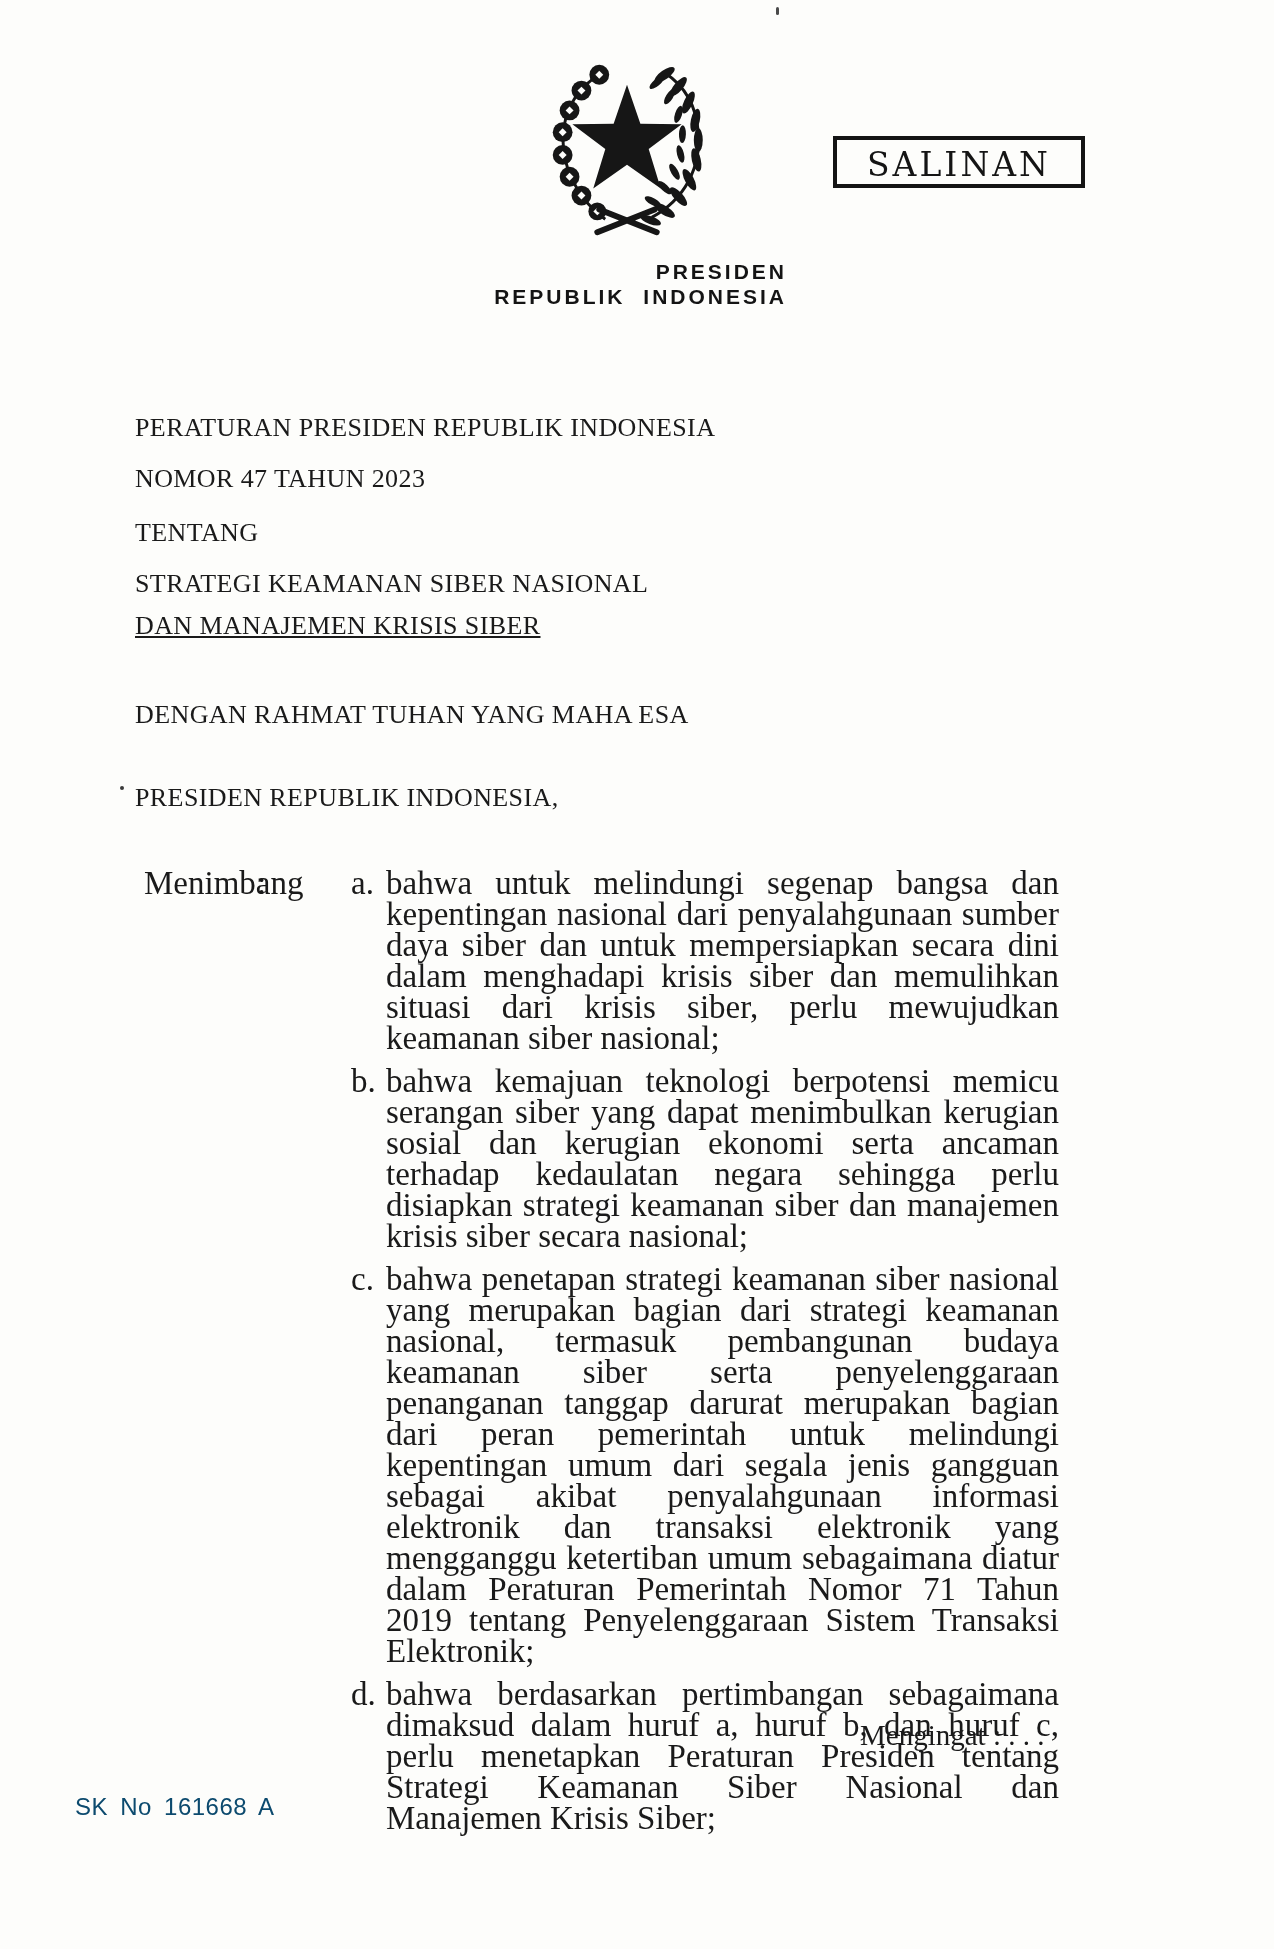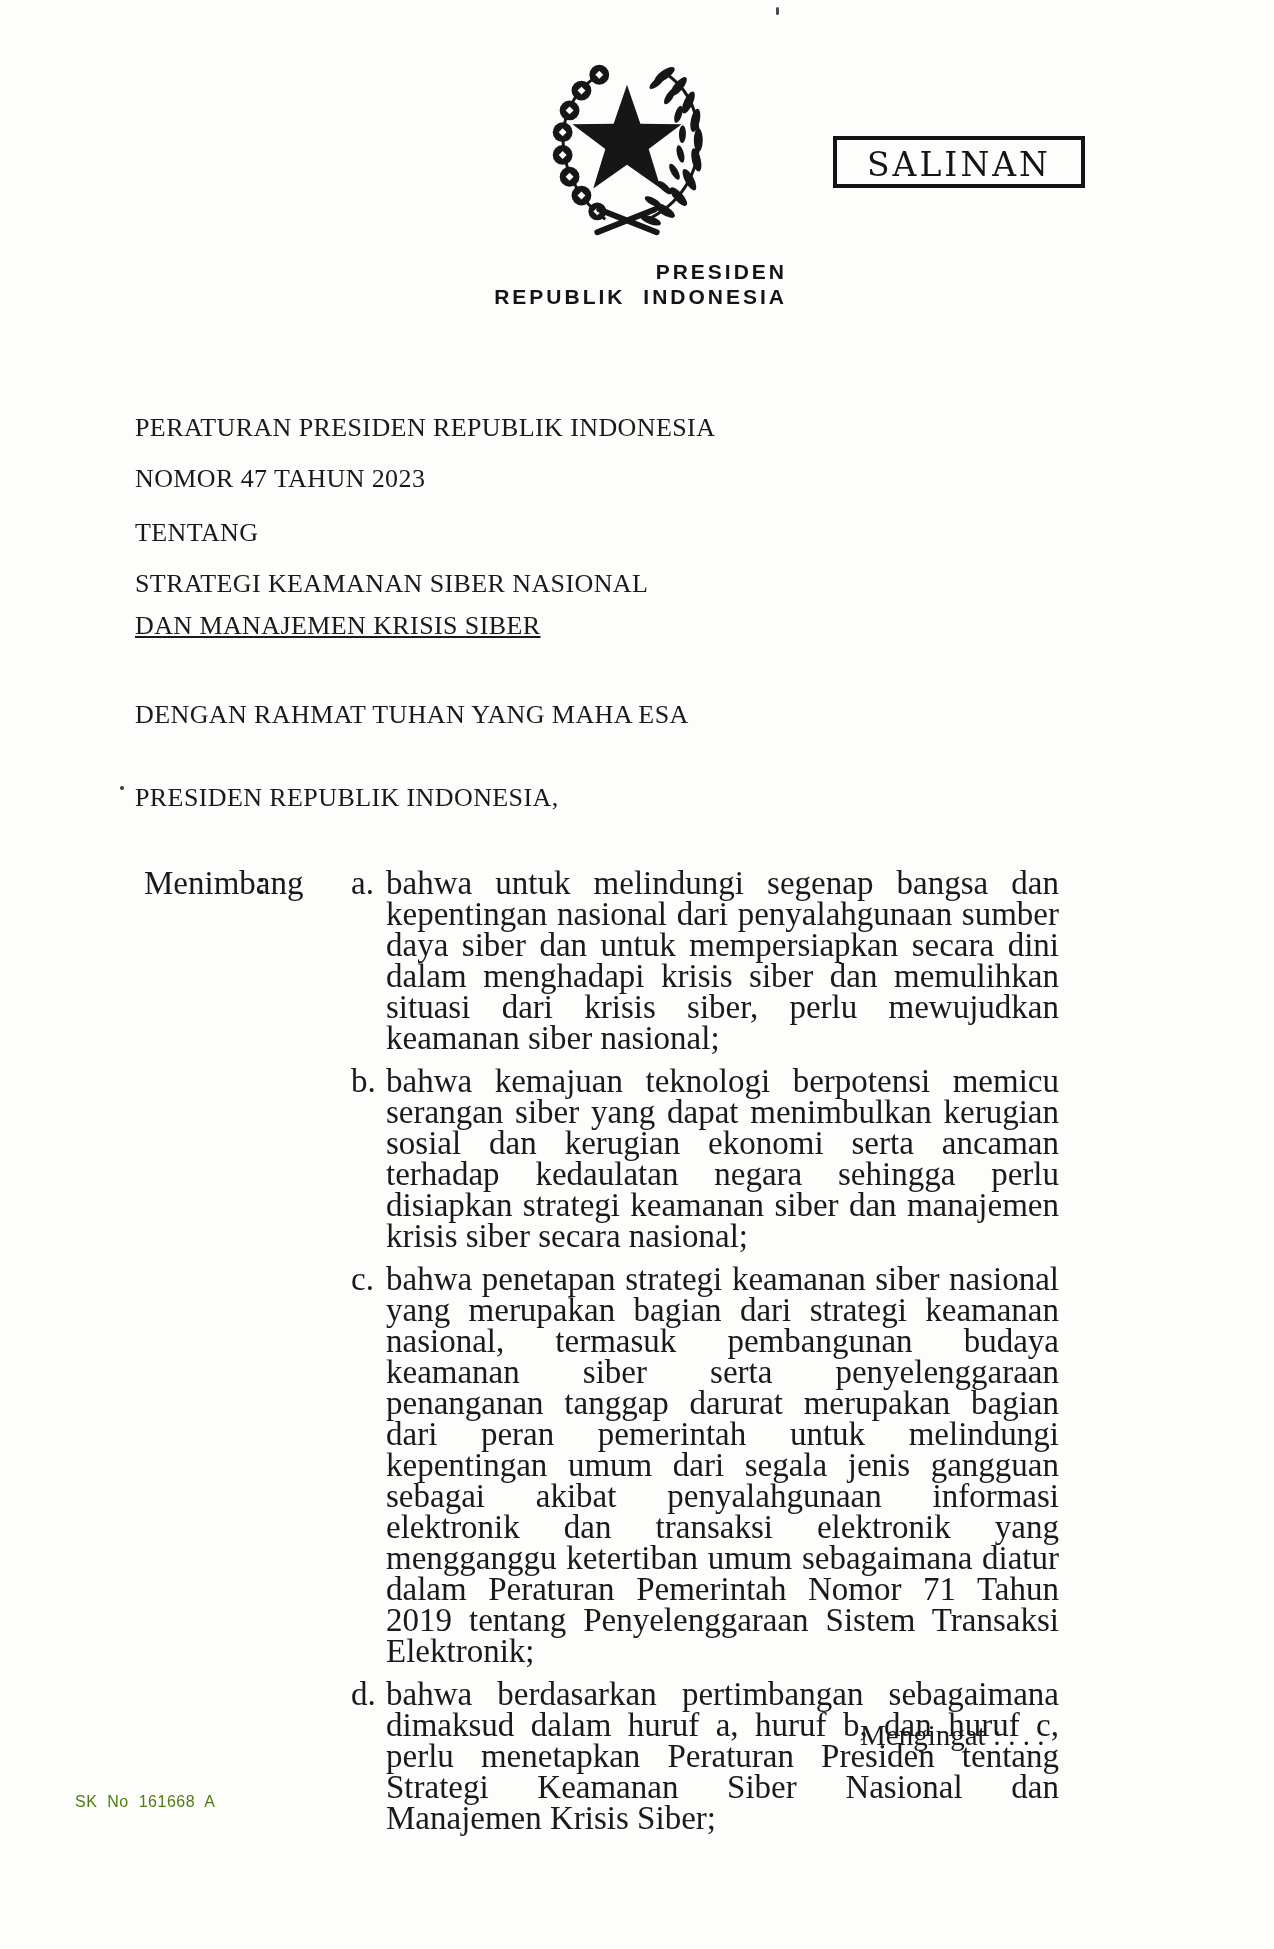--- a/index.html
+++ b/index.html
@@ -55,22 +55,22 @@
   .m-items { margin-left: 207px; }
   .m-item { display: flex; margin-bottom: 12px; }
   .m-item .m-letter { flex: 0 0 35px; }
   .m-item .m-text { flex: 1 1 auto; text-align: justify; text-justify: inter-word; font-family: Liberation Serif, serif; }
 
   
   .continuation { left: 860px; top: 1720px; font-size: 29px; line-height: 31px; }
   .footer-code {
     left: 75px; top: 1793px;
     font-family: "Liberation Sans", sans-serif;
-    font-size: 16px; letter-spacing: 0.5px; word-spacing: 5px;
-    color: #4d7c0f;
+    font-size: 24px; letter-spacing: 0.5px; word-spacing: 5px;
+    color: #0c4a6e;
   }
 
   
   .speck-1 { left: 120px; top: 786px; width: 4px; height: 4px; background: #3a3a3a; border-radius: 50%; }
   .speck-2 { left: 776px; top: 7px; width: 3px; height: 8px; background: #4a4a4a; border-radius: 2px; }
 </style>
 </head>
 <body>
 
 <div class="abs emblem">

